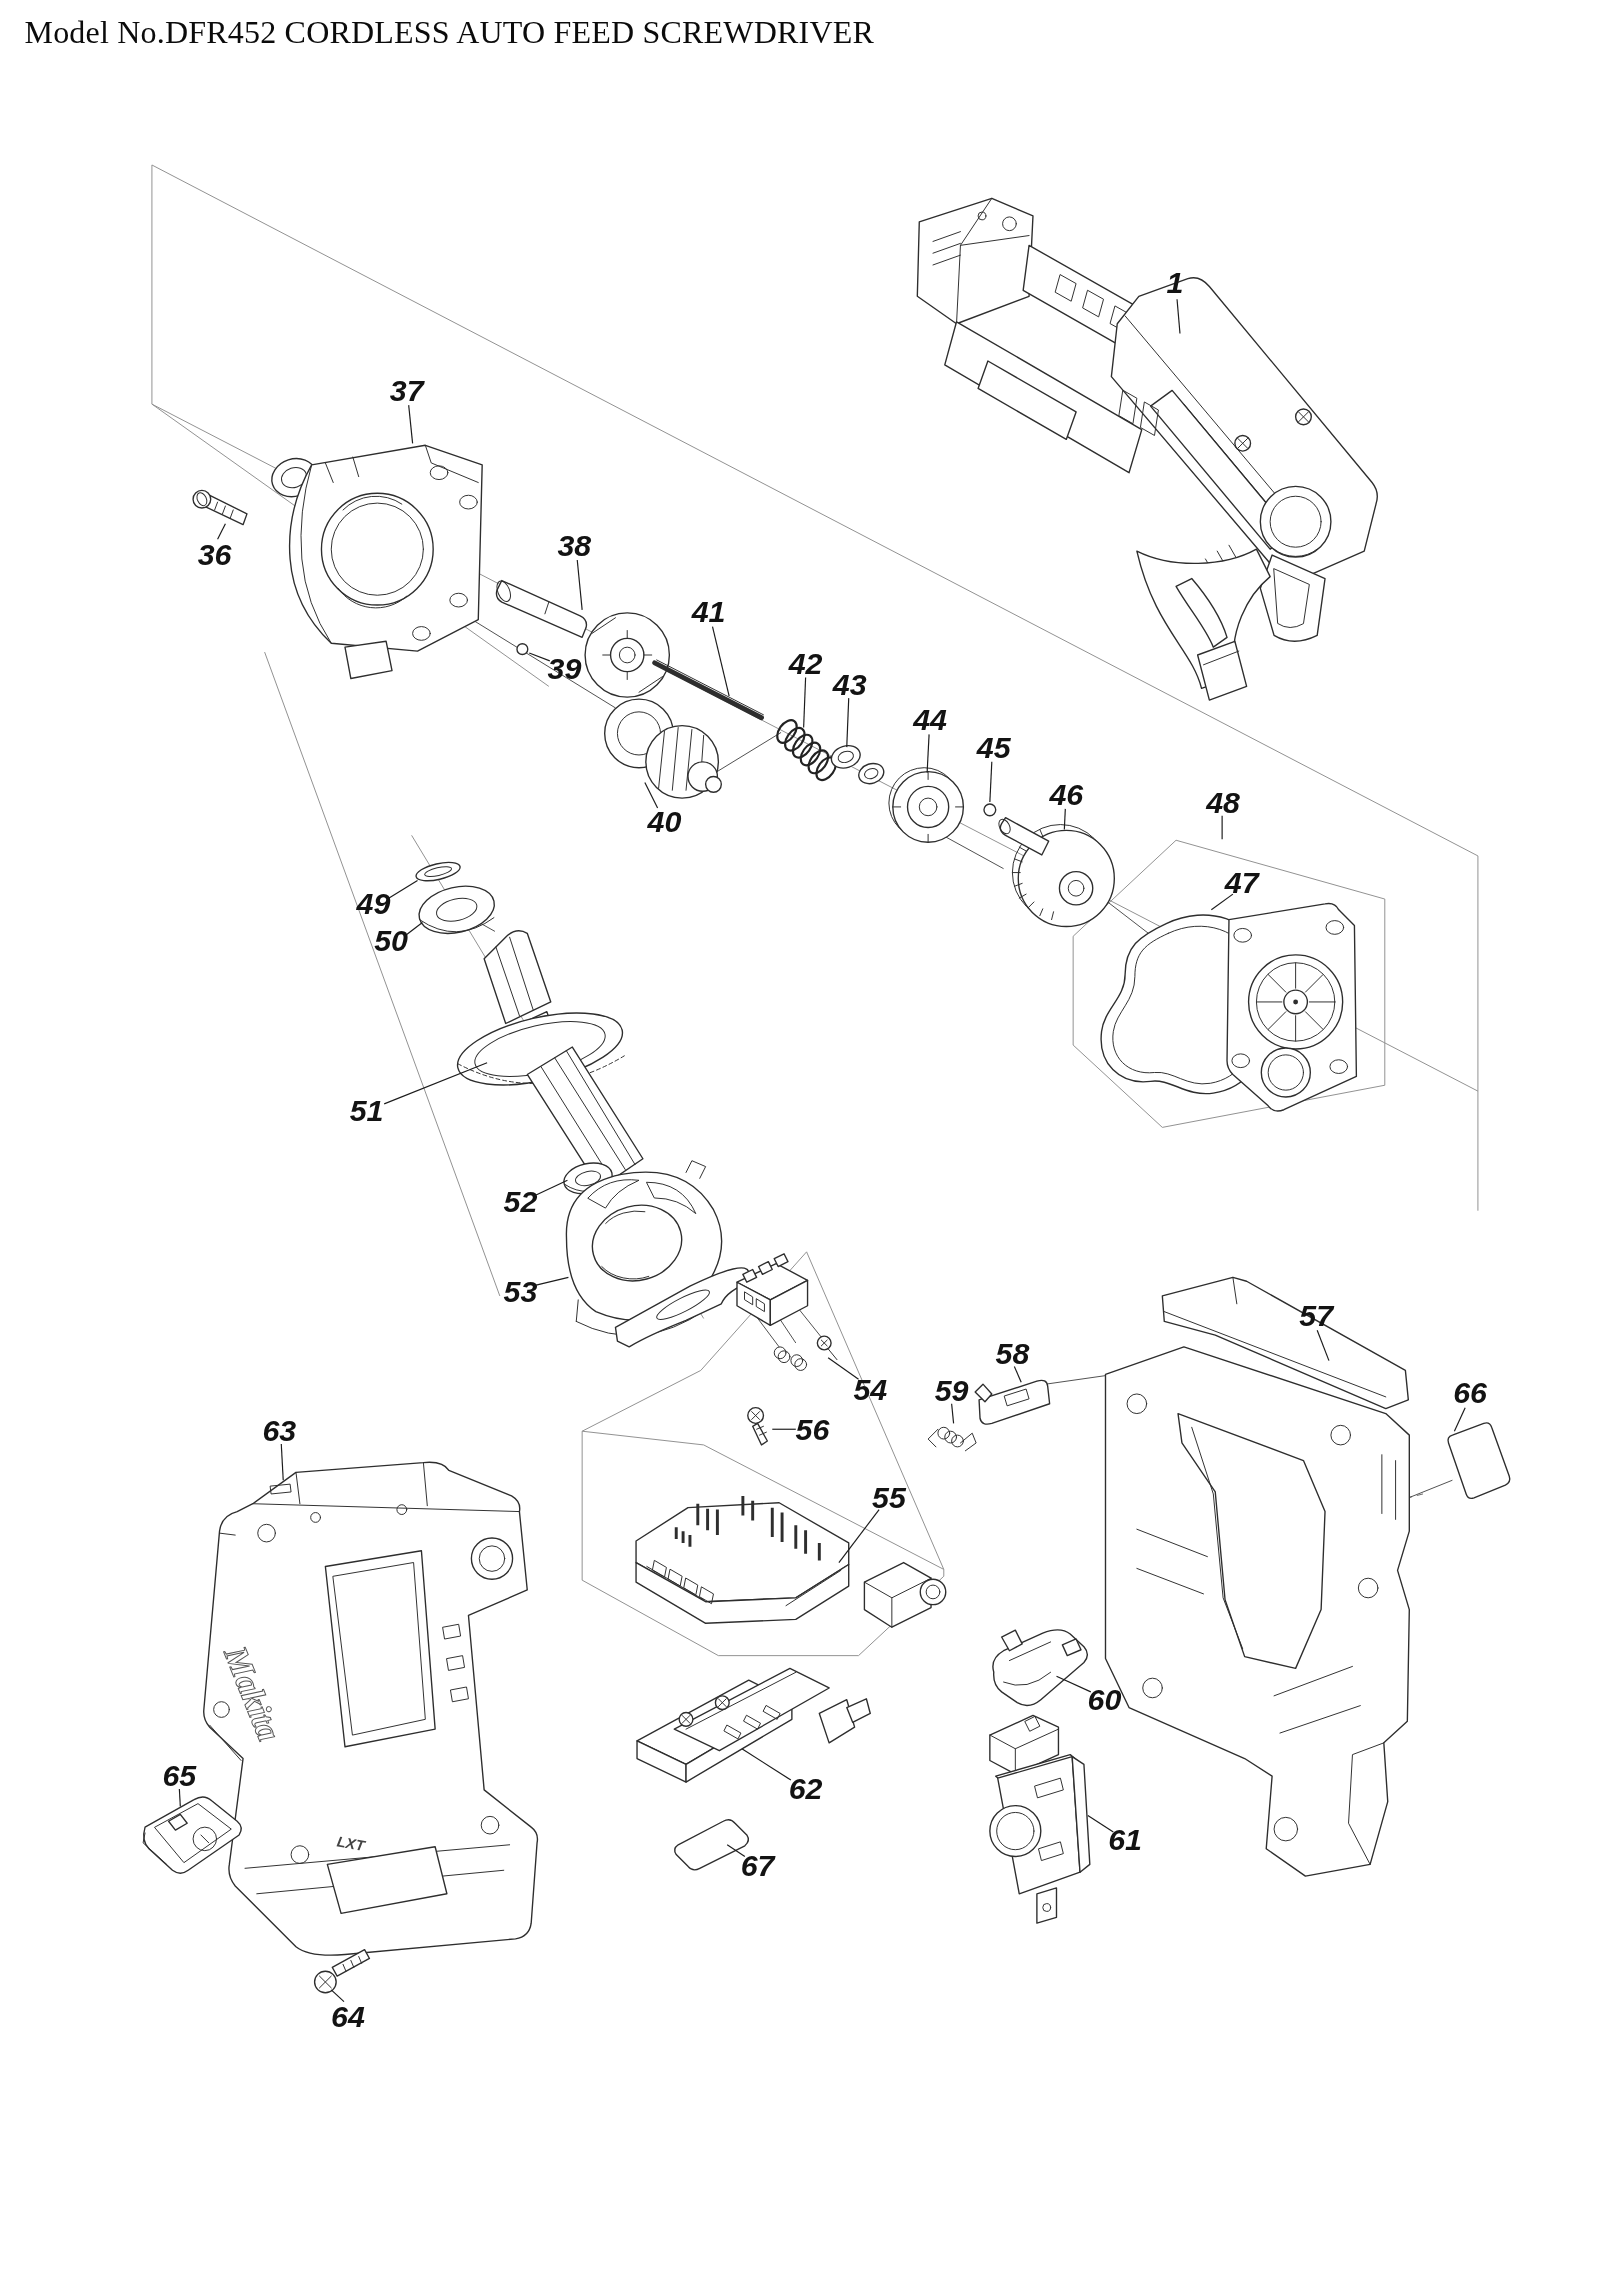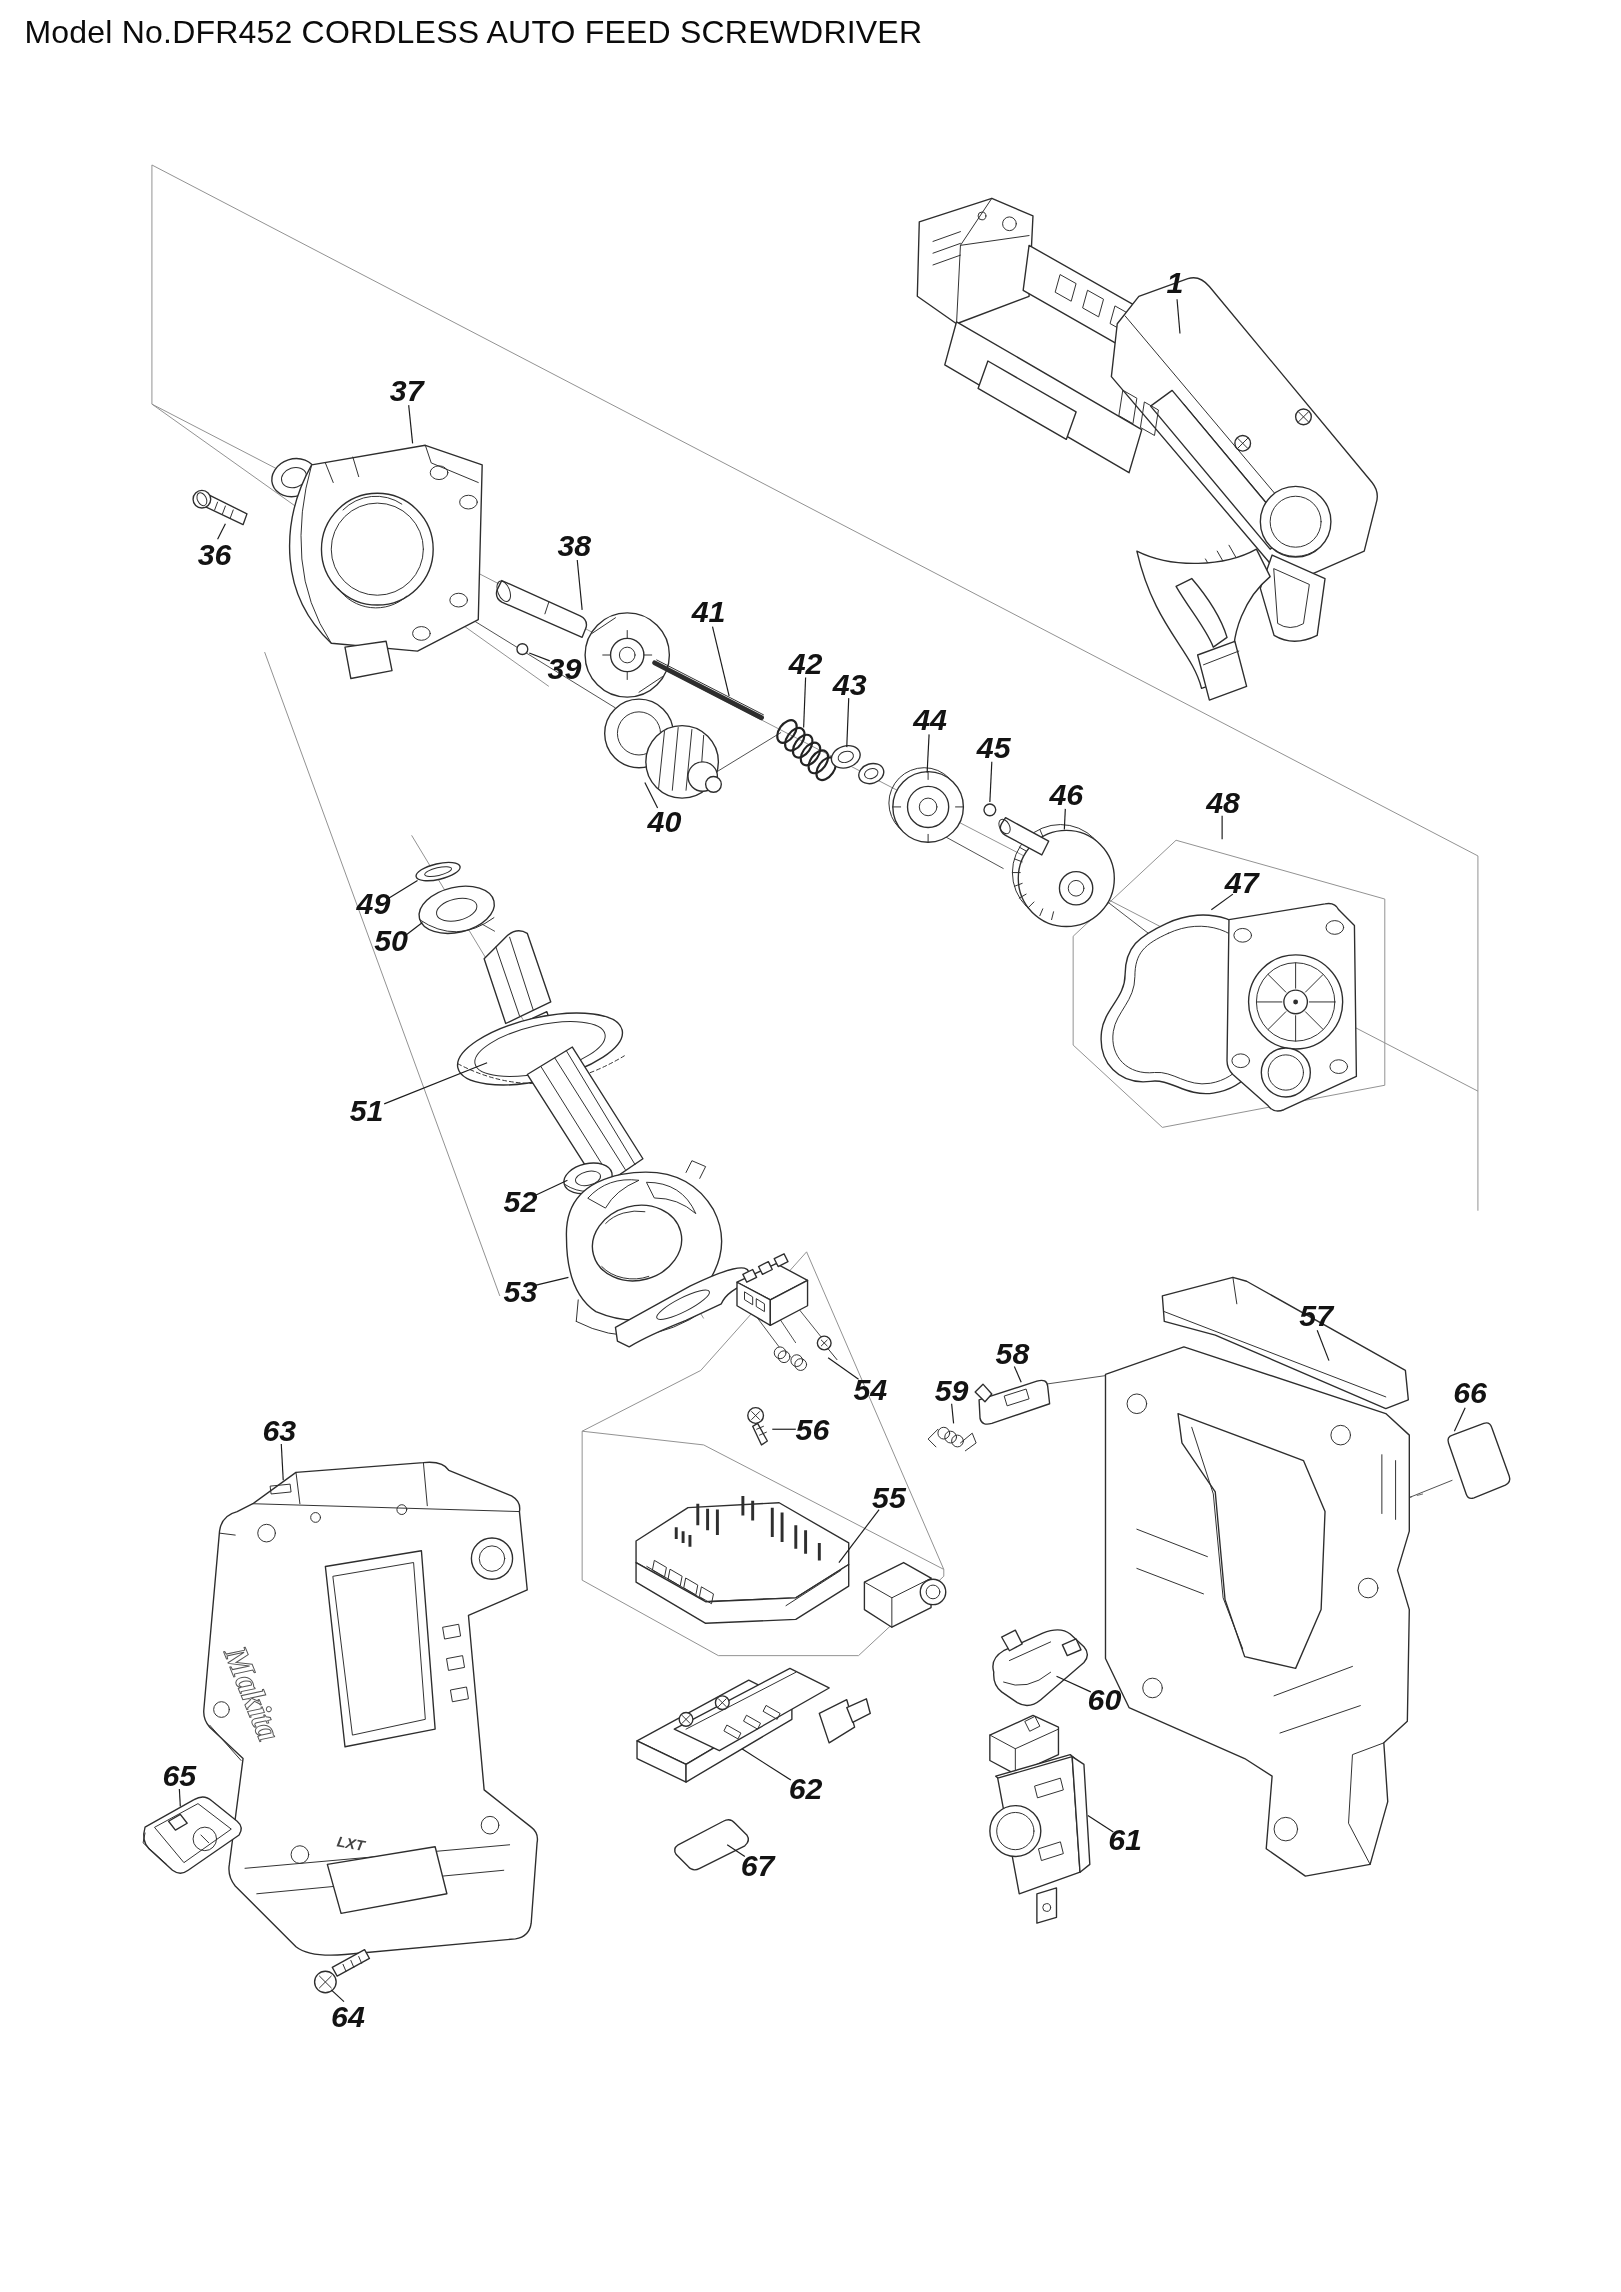--- a/index.html
+++ b/index.html
@@ -1,17 +1,17 @@
 <!DOCTYPE html>
 <html><head>
 <meta charset="utf-8">
 <style>
   html,body{margin:0;padding:0;background:#ffffff;}
   body{width:1621px;height:2293px;position:relative;font-family:"Liberation Sans",sans-serif;}
-  h1{position:absolute;left:24.5px;top:13.7px;margin:0;font-size:32px;font-weight:500;color:#0b0b0b;letter-spacing:0.2px;font-family:Liberation Sans, sans-serif;}
+  h1{position:absolute;left:24.5px;top:13.7px;margin:0;font-size:32px;font-weight:500;color:#0b0b0b;letter-spacing:0.2px;font-family:Liberation Serif, serif;}
   svg{position:absolute;left:0;top:0;}
   .p{fill:#fff;stroke:#2e2e2e;stroke-width:1.4;stroke-linejoin:round;stroke-linecap:round;}
   .d{fill:none;stroke:#2e2e2e;stroke-width:1;stroke-linejoin:round;stroke-linecap:round;}
   .pin{fill:none;stroke:#2e2e2e;stroke-width:3;}
   .rod{fill:none;stroke:#2e2e2e;stroke-width:5;stroke-linecap:round;}
   .spring{fill:none;stroke:#222;stroke-width:2.2;}
   .cline{fill:none;stroke:#8f8f8f;stroke-width:1;}
   .cdash{fill:none;stroke:#6a6a6a;stroke-width:1;stroke-dasharray:7 5;}
   .cl{fill:none;stroke:#3a3a3a;stroke-width:.9;}
   .leader{stroke:#1c1c1c;stroke-width:1.2;}

